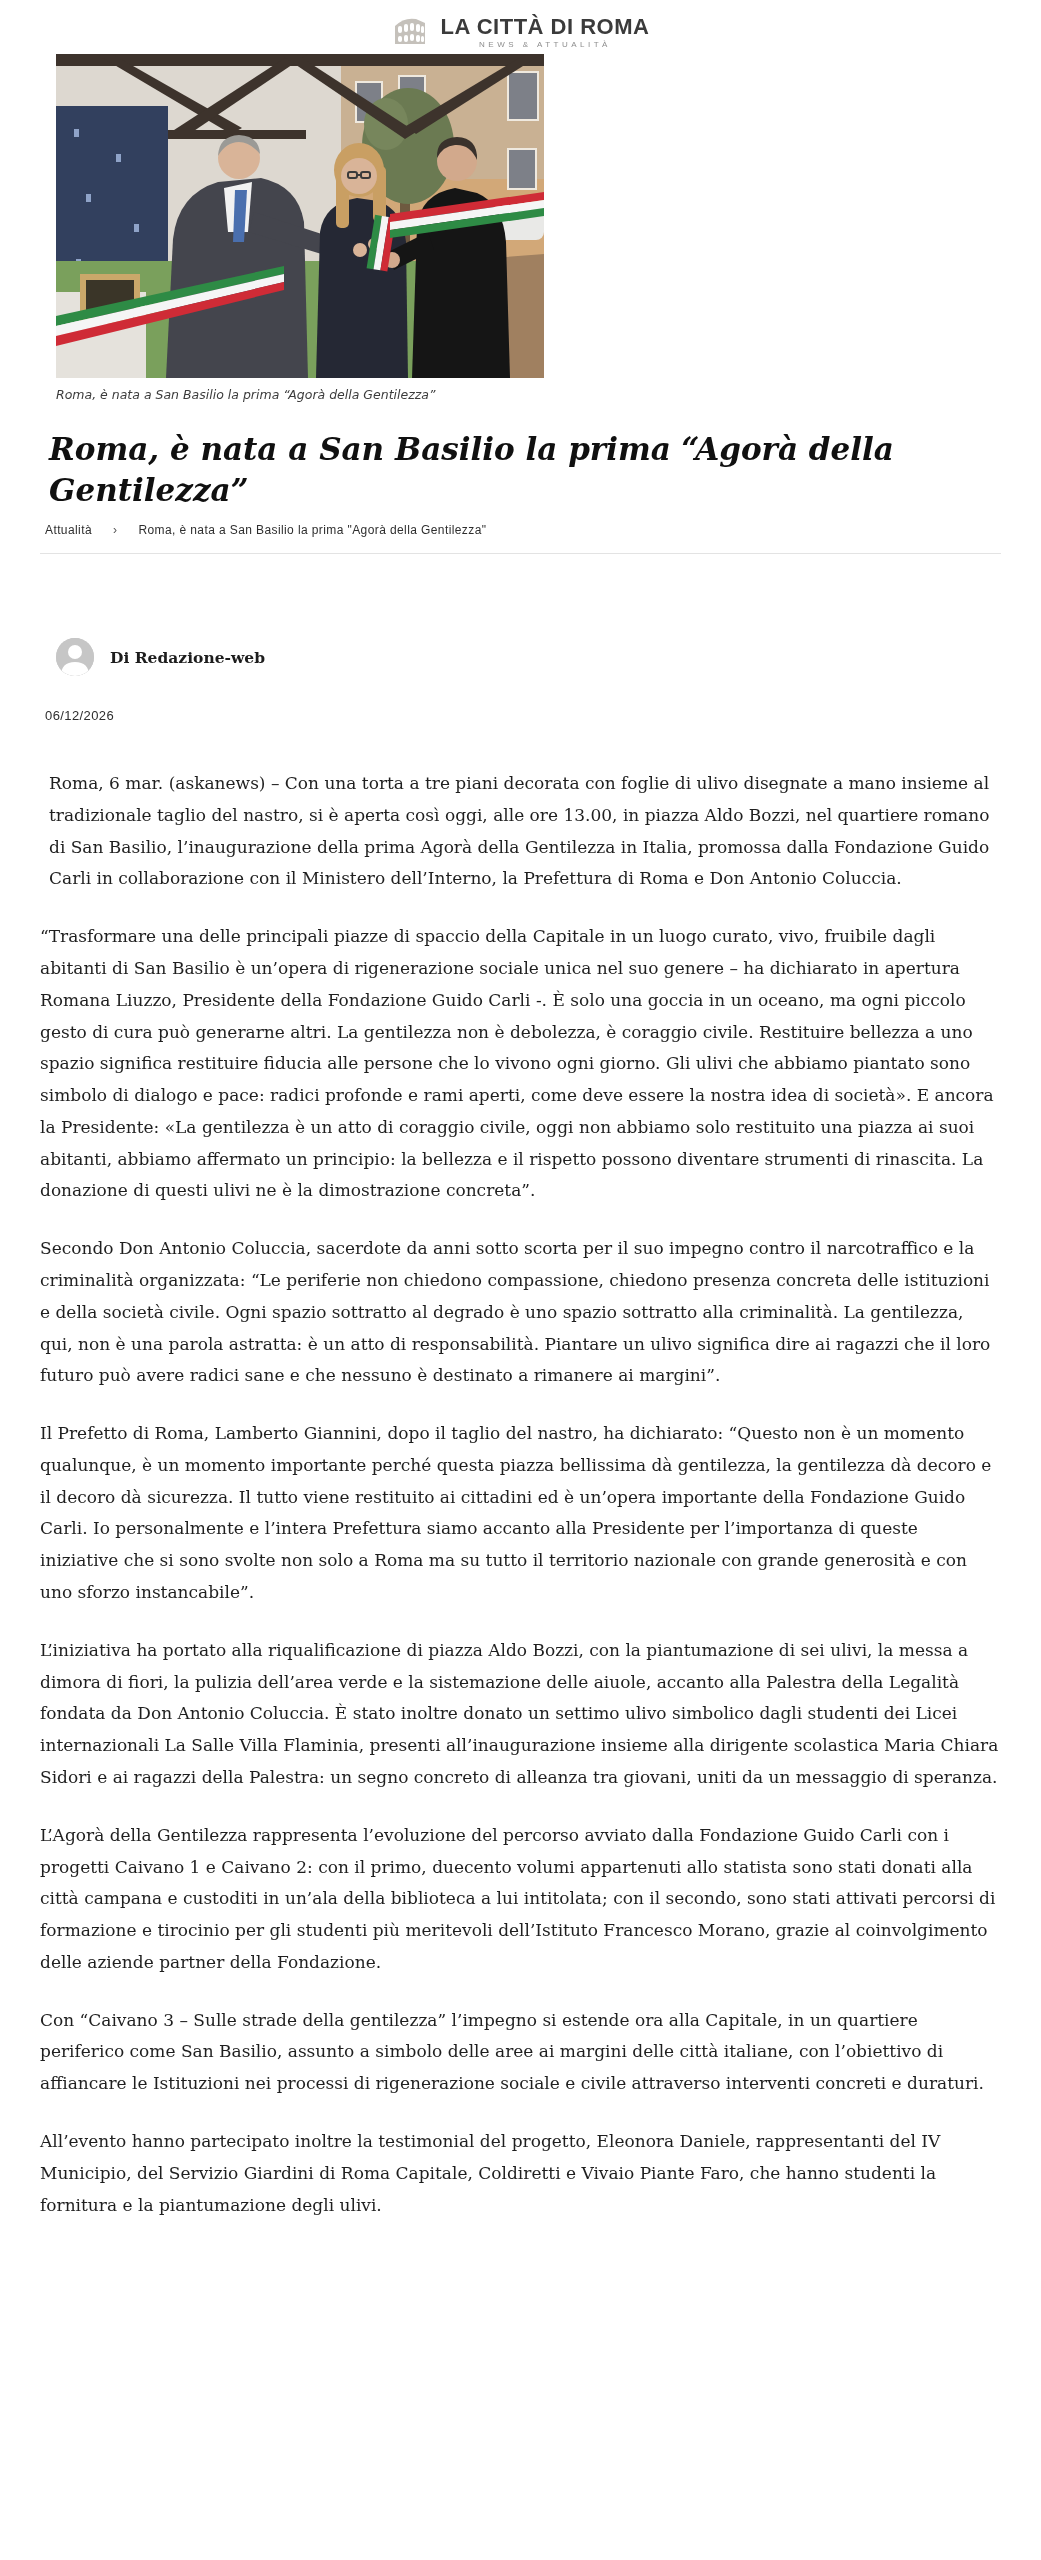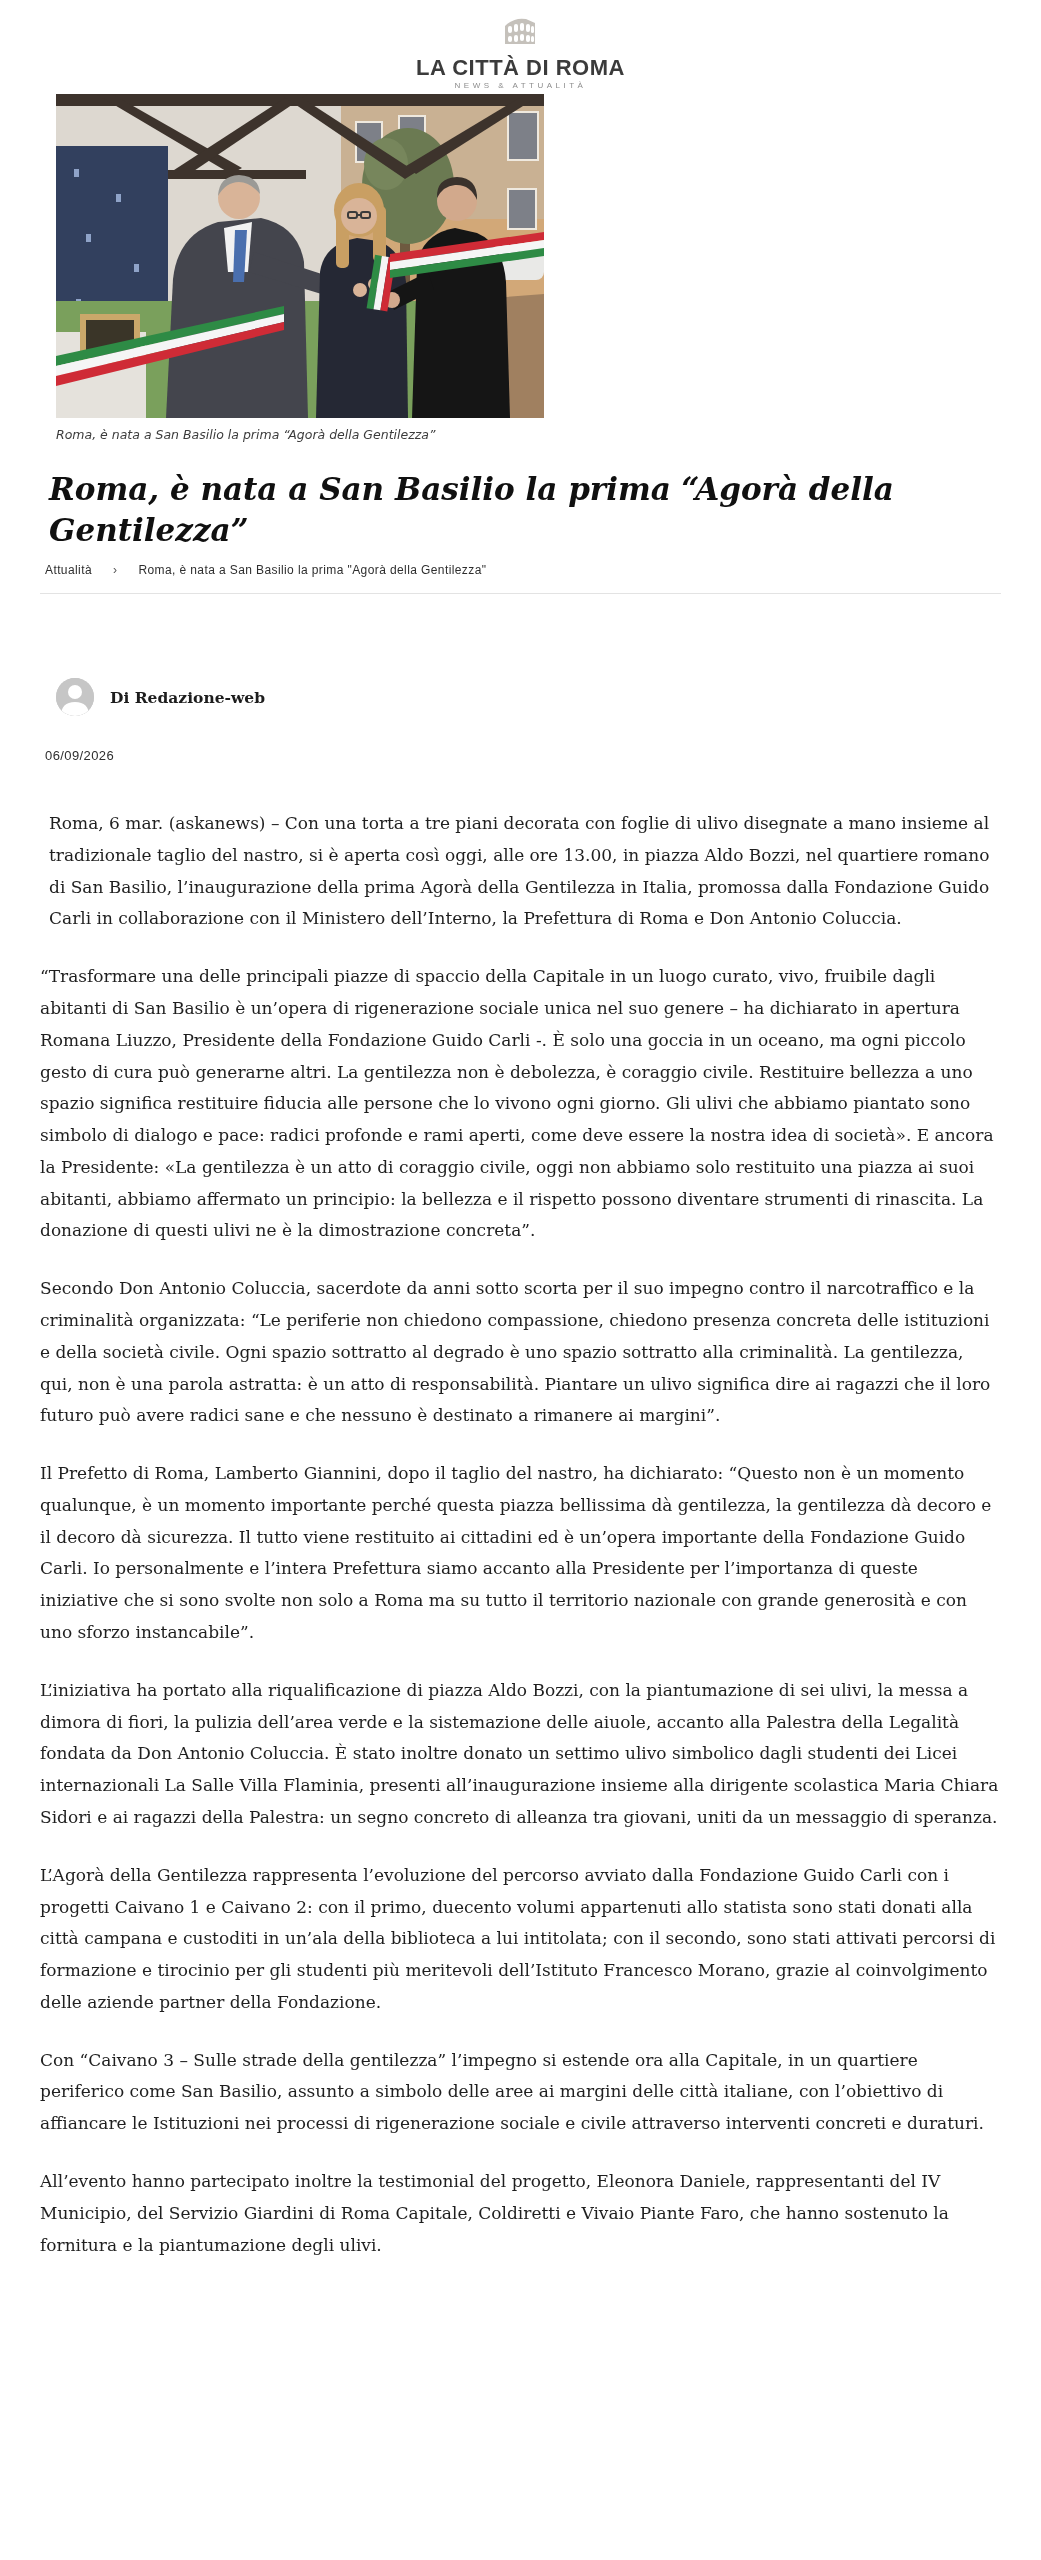--- a/index.html
+++ b/index.html
@@ -7,21 +7,21 @@
     width:1041px;
     min-height:2560px;
     font-family:"DejaVu Serif", serif;
     color:#1f1f1f;
     -webkit-font-smoothing:antialiased;
   }
   .container{width:1001px;margin:0 auto;padding:0 20px;box-sizing:border-box;}
 
   
   .site-header{padding:14px 0 4px;display:flex;justify-content:center;}
-  .logo{display:flex;align-items:center;gap:7px;cursor:pointer;flex-direction:column;}
+  .logo{display:flex;align-items:center;gap:13px;cursor:pointer;}
   .logo-text{display:flex;flex-direction:column;align-items:center;}
   .logo-title{
     font-family:"Liberation Sans", sans-serif;
     font-weight:bold;font-size:22px;letter-spacing:.5px;color:#3b3b3b;line-height:1;
   }
   .logo-subtitle{
     font-family:"Liberation Sans", sans-serif;
     font-size:8px;letter-spacing:3.5px;color:#8d8d8d;margin-top:3px;line-height:1;
   }
 
@@ -197,26 +197,26 @@
     <span class="avatar">
       <svg width="38" height="38" viewBox="0 0 38 38">
         <rect width="38" height="38" fill="#c6c6c6"></rect>
         <circle cx="19" cy="14" r="7" fill="#ffffff"></circle>
         <path d="M5,38 Q5,24 19,24 Q33,24 33,38 Z" fill="#ffffff"></path>
       </svg>
     </span>
     <span class="author-name">Di Redazione-web</span>
   </div>
 
-  <div class="pub-date">06/09/2026</div>
+  <div class="pub-date">06/12/2026</div>
 
   <section class="article-body">
     <p class="intro">Roma, 6 mar. (askanews) – Con una torta a tre piani decorata con foglie di ulivo disegnate a mano insieme al tradizionale taglio del nastro, si è aperta così oggi, alle ore 13.00, in piazza Aldo Bozzi, nel quartiere romano di San Basilio, l’inaugurazione della prima Agorà della Gentilezza in Italia, promossa dalla Fondazione Guido Carli in collaborazione con il Ministero dell’Interno, la Prefettura di Roma e Don Antonio Coluccia.</p>
     <p>“Trasformare una delle principali piazze di spaccio della Capitale in un luogo curato, vivo, fruibile dagli abitanti di San Basilio è un’opera di rigenerazione sociale unica nel suo genere – ha dichiarato in apertura Romana Liuzzo, Presidente della Fondazione Guido Carli -. È solo una goccia in un oceano, ma ogni piccolo gesto di cura può generarne altri. La gentilezza non è debolezza, è coraggio civile. Restituire bellezza a uno spazio significa restituire fiducia alle persone che lo vivono ogni giorno. Gli ulivi che abbiamo piantato sono simbolo di dialogo e pace: radici profonde e rami aperti, come deve essere la nostra idea di società». E ancora la Presidente: «La gentilezza è un atto di coraggio civile, oggi non abbiamo solo restituito una piazza ai suoi abitanti, abbiamo affermato un principio: la bellezza e il rispetto possono diventare strumenti di rinascita. La donazione di questi ulivi ne è la dimostrazione concreta”.</p>
     <p>Secondo Don Antonio Coluccia, sacerdote da anni sotto scorta per il suo impegno contro il narcotraffico e la criminalità organizzata: “Le periferie non chiedono compassione, chiedono presenza concreta delle istituzioni e della società civile. Ogni spazio sottratto al degrado è uno spazio sottratto alla criminalità. La gentilezza, qui, non è una parola astratta: è un atto di responsabilità. Piantare un ulivo significa dire ai ragazzi che il loro futuro può avere radici sane e che nessuno è destinato a rimanere ai margini”.</p>
     <p>Il Prefetto di Roma, Lamberto Giannini, dopo il taglio del nastro, ha dichiarato: “Questo non è un momento qualunque, è un momento importante perché questa piazza bellissima dà gentilezza, la gentilezza dà decoro e il decoro dà sicurezza. Il tutto viene restituito ai cittadini ed è un’opera importante della Fondazione Guido Carli. Io personalmente e l’intera Prefettura siamo accanto alla Presidente per l’importanza di queste iniziative che si sono svolte non solo a Roma ma su tutto il territorio nazionale con grande generosità e con uno sforzo instancabile”.</p>
     <p>L’iniziativa ha portato alla riqualificazione di piazza Aldo Bozzi, con la piantumazione di sei ulivi, la messa a dimora di fiori, la pulizia dell’area verde e la sistemazione delle aiuole, accanto alla Palestra della Legalità fondata da Don Antonio Coluccia. È stato inoltre donato un settimo ulivo simbolico dagli studenti dei Licei internazionali La Salle Villa Flaminia, presenti all’inaugurazione insieme alla dirigente scolastica Maria Chiara Sidori e ai ragazzi della Palestra: un segno concreto di alleanza tra giovani, uniti da un messaggio di speranza.</p>
     <p>L’Agorà della Gentilezza rappresenta l’evoluzione del percorso avviato dalla Fondazione Guido Carli con i progetti Caivano 1 e Caivano 2: con il primo, duecento volumi appartenuti allo statista sono stati donati alla città campana e custoditi in un’ala della biblioteca a lui intitolata; con il secondo, sono stati attivati percorsi di formazione e tirocinio per gli studenti più meritevoli dell’Istituto Francesco Morano, grazie al coinvolgimento delle aziende partner della Fondazione.</p>
     <p>Con “Caivano 3 – Sulle strade della gentilezza” l’impegno si estende ora alla Capitale, in un quartiere periferico come San Basilio, assunto a simbolo delle aree ai margini delle città italiane, con l’obiettivo di affiancare le Istituzioni nei processi di rigenerazione sociale e civile attraverso interventi concreti e duraturi.</p>
-    <p>All’evento hanno partecipato inoltre la testimonial del progetto, Eleonora Daniele, rappresentanti del IV Municipio, del Servizio Giardini di Roma Capitale, Coldiretti e Vivaio Piante Faro, che hanno sostenuto la fornitura e la piantumazione degli ulivi.</p>
+    <p>All’evento hanno partecipato inoltre la testimonial del progetto, Eleonora Daniele, rappresentanti del IV Municipio, del Servizio Giardini di Roma Capitale, Coldiretti e Vivaio Piante Faro, che hanno studenti la fornitura e la piantumazione degli ulivi.</p>
   </section>
 
 </main>
 
 </body></html>

